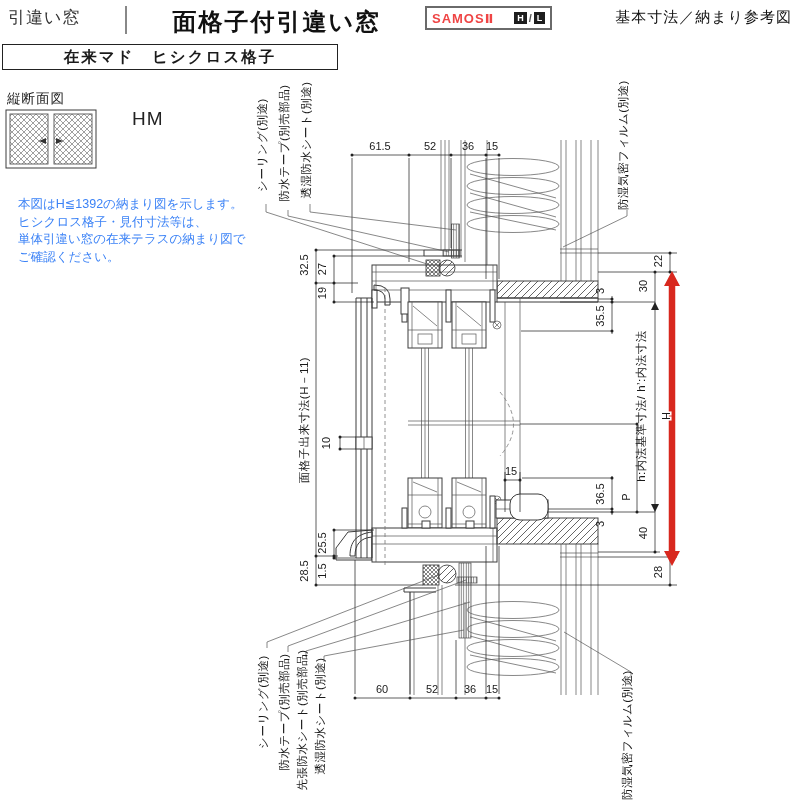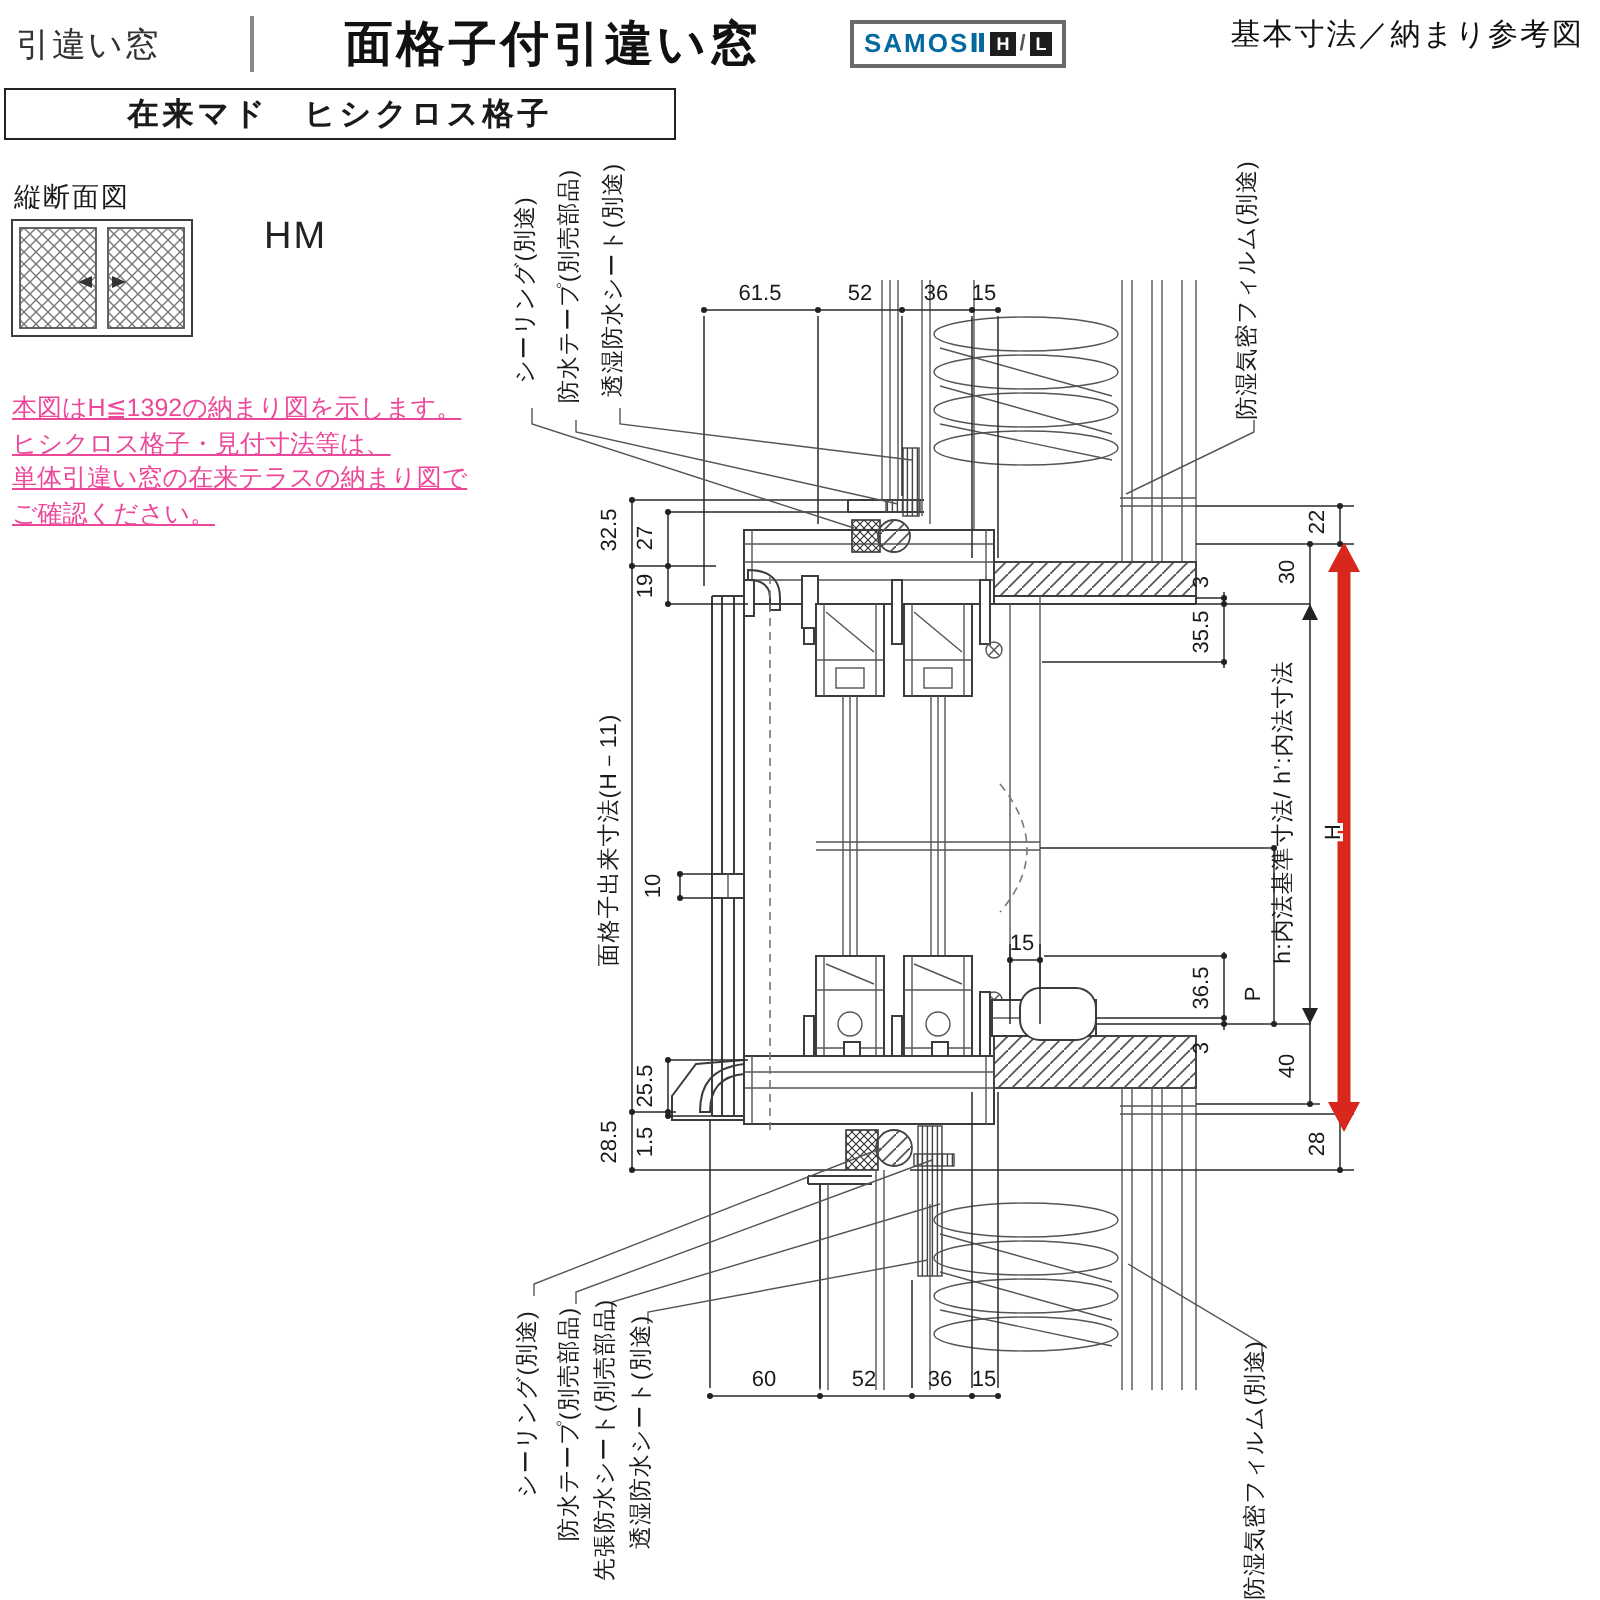--- a/index.html
+++ b/index.html
@@ -1,33 +1,33 @@
 <!DOCTYPE html>
 <html><head>
 <meta charset="utf-8">
 <style>
   html,body{margin:0;padding:0;background:#fff;width:800px;height:800px;overflow:hidden;
     font-family:"Liberation Sans","DejaVu Sans",sans-serif;color:#1a1a1a;}
   #page{position:relative;width:800px;height:800px;background:#fff;}
   
   #hdr{position:absolute;left:8px;top:6px;right:8px;display:flex;align-items:flex-start;}
-  #hdr .lft{display:flex;align-items:center;gap:34px;}
+  #hdr .lft{display:flex;gap:34px;}
   .cat{font-size:17px;color:#333;letter-spacing:1px;}
   .divider{width:2px;height:28px;background:#888;margin:0 11px;}
   .ttl{font-size:24px;font-weight:700;color:#111;letter-spacing:2px;}
   .badge{display:flex;align-items:center;border:2px solid #6a6a6a;padding:1px 5px;margin-left:10px;height:18px;}
-  .brand{font-size:13px;font-weight:700;color:#0369a1;letter-spacing:1px;margin-right:1px;}
+  .brand{font-size:13px;font-weight:700;color:#ef4444;letter-spacing:1px;margin-right:20px;}
   .sq{background:#1d1d1d;color:#fff;font-size:9px;font-weight:700;padding:1px 3px;line-height:10px;}
   .slash{font-size:11px;color:#555;margin:0 2px;font-weight:700;}
   .rttl{margin-left:auto;font-size:15px;color:#111;letter-spacing:1px;padding-top:2px;font-family:Liberation Serif, serif;}
   #subbox{position:absolute;left:2px;top:44px;width:334px;height:24px;border:1.4px solid #222;
     display:flex;align-items:center;justify-content:center;font-size:15.5px;font-weight:600;letter-spacing:2px;}
   #secl{position:absolute;left:7px;top:90px;font-size:13.5px;letter-spacing:1px;}
   #hm{position:absolute;left:100px;top:108px;font-size:19px;color:#222;letter-spacing:1px;margin-left:32px;}
-  #notes{position:absolute;left:6px;top:196px;width:250px;font-size:12.5px;line-height:17.5px;color:#ec4899;text-decoration:underline;}
+  #notes{position:absolute;left:18px;top:196px;width:250px;font-size:12.5px;line-height:17.5px;color:#3b82f6;}
   svg{position:absolute;left:0;top:0;}
   .s{stroke:#3c3c3c;stroke-width:1;fill:none;}
   .t{stroke:#555;stroke-width:.7;fill:none;}
   .f{stroke:#3c3c3c;stroke-width:1;fill:#fff;}
   .d{stroke:#2a2a2a;stroke-width:.75;fill:none;}
   .dd{fill:#222;}
   .dash{stroke:#777;stroke-width:.8;fill:none;stroke-dasharray:4 3;}
   text{fill:#1a1a1a;}
   .dim{font-size:11px;}
   .jp{font-size:11.5px;letter-spacing:.5px;}

